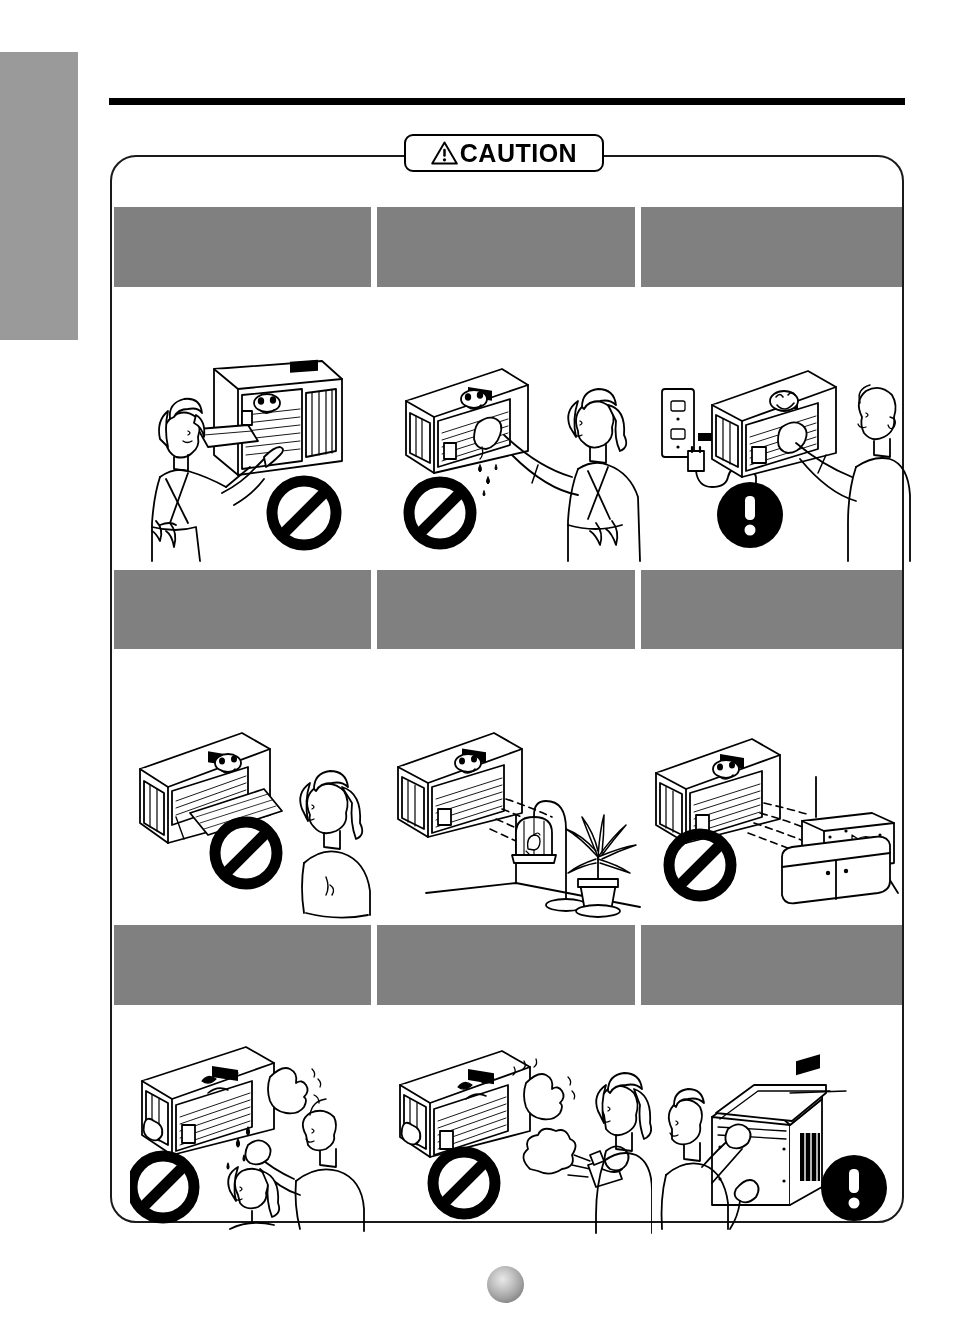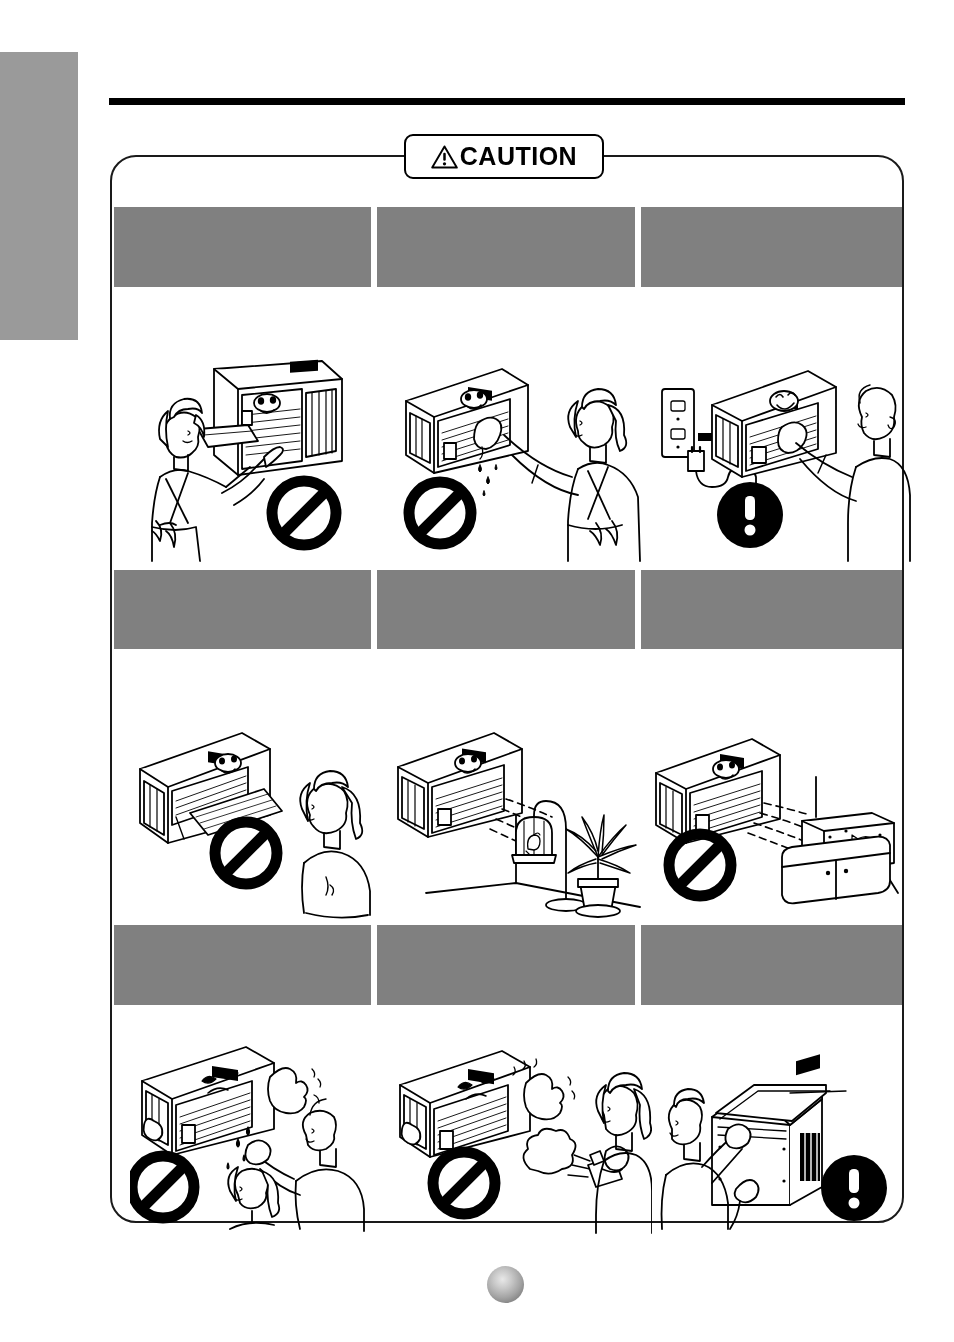--- a/index.html
+++ b/index.html
@@ -47,21 +47,21 @@
     box-sizing: border-box;
     background: #ffffff;
   }
 
   
   #caution-banner {
     position: absolute;
     left: 404px;
     top: 134px;
     width: 200px;
-    height: 45px;
+    height: 38px;
     border: 2px solid #000000;
     border-radius: 9px;
     background: #ffffff;
     box-sizing: border-box;
     display: flex;
     align-items: center;
     justify-content: center;
     gap: 2px;
     z-index: 5;
   }

